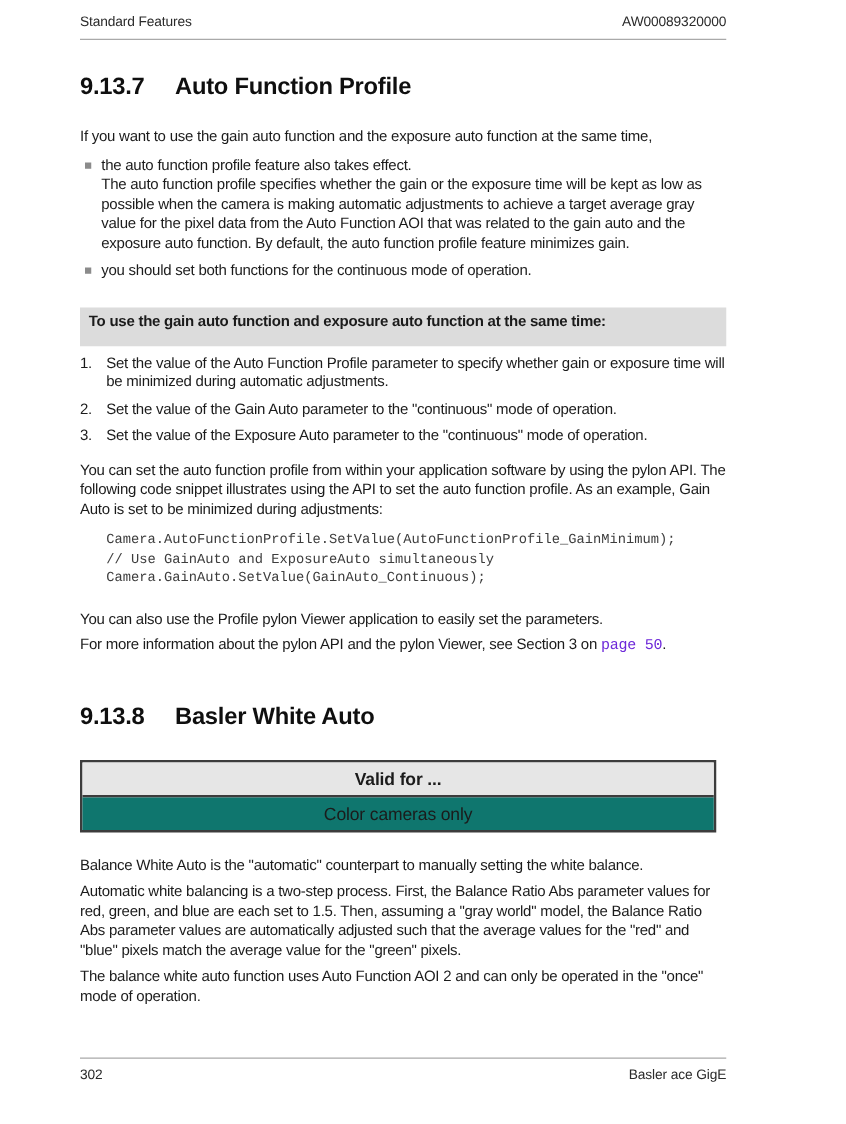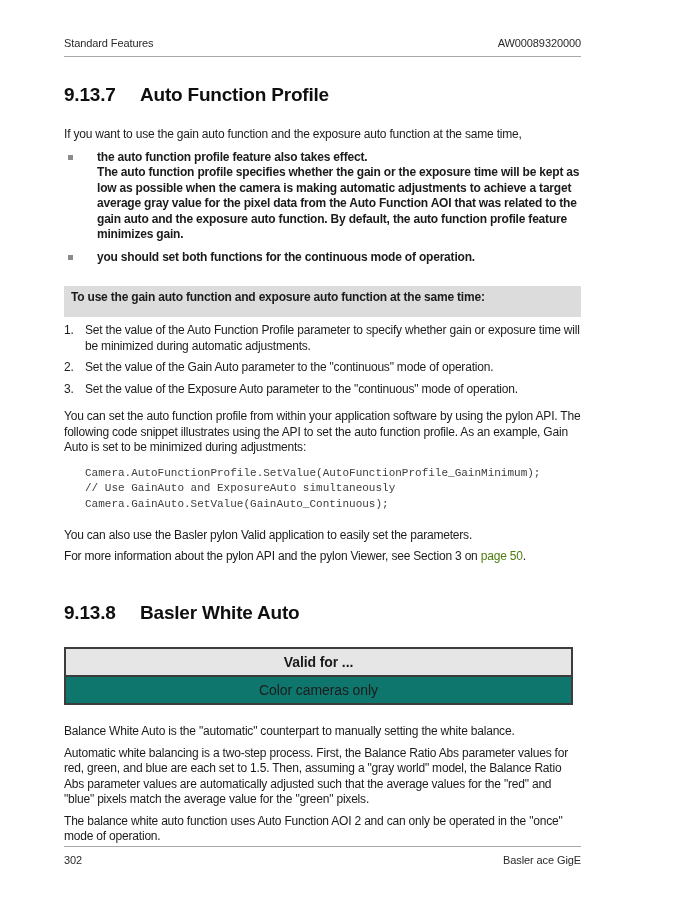--- a/index.html
+++ b/index.html
@@ -3,53 +3,53 @@
 <meta charset="utf-8">
 <style>
   html,body { margin:0; padding:0; background:#ffffff; }
   .page {
     position:relative; width:677px; height:899px; background:#ffffff;
     font-family:"Liberation Sans","DejaVu Sans",sans-serif; color:#1b1b1b;
     overflow:hidden;
   }
   .content { position:absolute; left:64px; top:0; width:517px; }
 
-  .running-header { display:flex; justify-content:space-between; padding-top:37px;
+  .running-header { display:flex; justify-content:space-between; padding-top:12px;
     font-size:11px; line-height:13px; color:#2a2a2a; letter-spacing:-0.1px; }
   .header-rule { height:1px; background:#a9a9a9; margin-top:6px; }
 
   .sec-heading { display:flex; margin:26px 0 0 0; font-size:19px; line-height:23px;
     font-weight:bold; color:#0f0f0f; letter-spacing:-0.2px; }
   .sec-heading .h-num { flex:none; width:76px; }
 
   .para { margin:0; font-size:12px; line-height:15.5px; letter-spacing:-0.2px; }
   .intro { margin-top:21px; }
 
   .bullet { display:flex; margin-top:7px; }
   .bullet-marker { flex:none; width:5px; height:5px; background:#8b8b8b; margin:5px 0 0 4px; }
-  .bullet-body { margin-left:24px; font-size:12px; line-height:15.5px; letter-spacing:-0.2px;font-weight:bold; }
+  .bullet-body { margin-left:8px; font-size:12px; line-height:15.5px; letter-spacing:-0.2px; }
 
   .procedure-bar { margin-top:21px; background:#dcdcdc; font-weight:bold;
     font-size:12px; line-height:15px; letter-spacing:-0.2px; padding:4px 7px 12px 7px; }
 
   .steps { margin-top:5px; }
   .step { display:flex; margin-top:6px; font-size:12px; line-height:15.5px; letter-spacing:-0.2px; }
   .step-num { flex:none; width:21px; }
   .step-text { flex:1; }
 
   .api-para { margin-top:12px; }
 
   .code { margin-top:10px; margin-left:21px;
     font-family:"Liberation Mono","DejaVu Sans Mono",monospace;
     font-size:11px; color:#3d3d3d; letter-spacing:0; }
   .code-line { line-height:15.5px; white-space:pre; }
 
   .viewer-para { margin-top:16px; }
   .moreinfo-para { margin-top:5px; }
-  .link { color:#4d7c0f; text-decoration:none; cursor:pointer; }
+  .link { color:#6d28d9; text-decoration:none; cursor:pointer;font-family:Liberation Mono, monospace; }
 
   .h2-margin { margin-top:37px; }
 
   .valid-table { margin-top:23px; width:509px; box-sizing:border-box;
     border:2px solid #3c3c3c; text-align:center; font-size:14px; letter-spacing:-0.1px; }
   .vt-header { background:#e6e6e6; font-weight:bold; padding:5px 0 5px; border-bottom:2px solid #3c3c3c; }
   .vt-body { background:#0f766e; padding:5px 0 5px; }
 
   .bwa-para-first { margin-top:19px; }
   .bwa-para { margin-top:6px; }
@@ -111,21 +111,21 @@
     </div>
 
     <p class="para api-para">You can set the auto function profile from within your application software by using the pylon API. The following code snippet illustrates using the API to set the auto function profile. As an example, Gain Auto is set to be minimized during adjustments:</p>
 
     <div class="code">
       <div class="code-line">Camera.AutoFunctionProfile.SetValue(AutoFunctionProfile_GainMinimum);</div>
       <div class="code-line">// Use GainAuto and ExposureAuto simultaneously</div>
       <div class="code-line">Camera.GainAuto.SetValue(GainAuto_Continuous);</div>
     </div>
 
-    <p class="para viewer-para">You can also use the Basler pylon Valid application to easily set the parameters.</p>
+    <p class="para viewer-para">You can also use the Profile pylon Viewer application to easily set the parameters.</p>
 
     <p class="para moreinfo-para"><span>For more information about the pylon API and the pylon Viewer, see Section 3 on </span><a class="link">page 50</a><span>.</span></p>
 
     <div class="sec-heading h2-margin">
       <span class="h-num">9.13.8</span>
       <span class="h-title">Basler White Auto</span>
     </div>
 
     <div class="valid-table">
       <div class="vt-header">Valid for ...</div>

